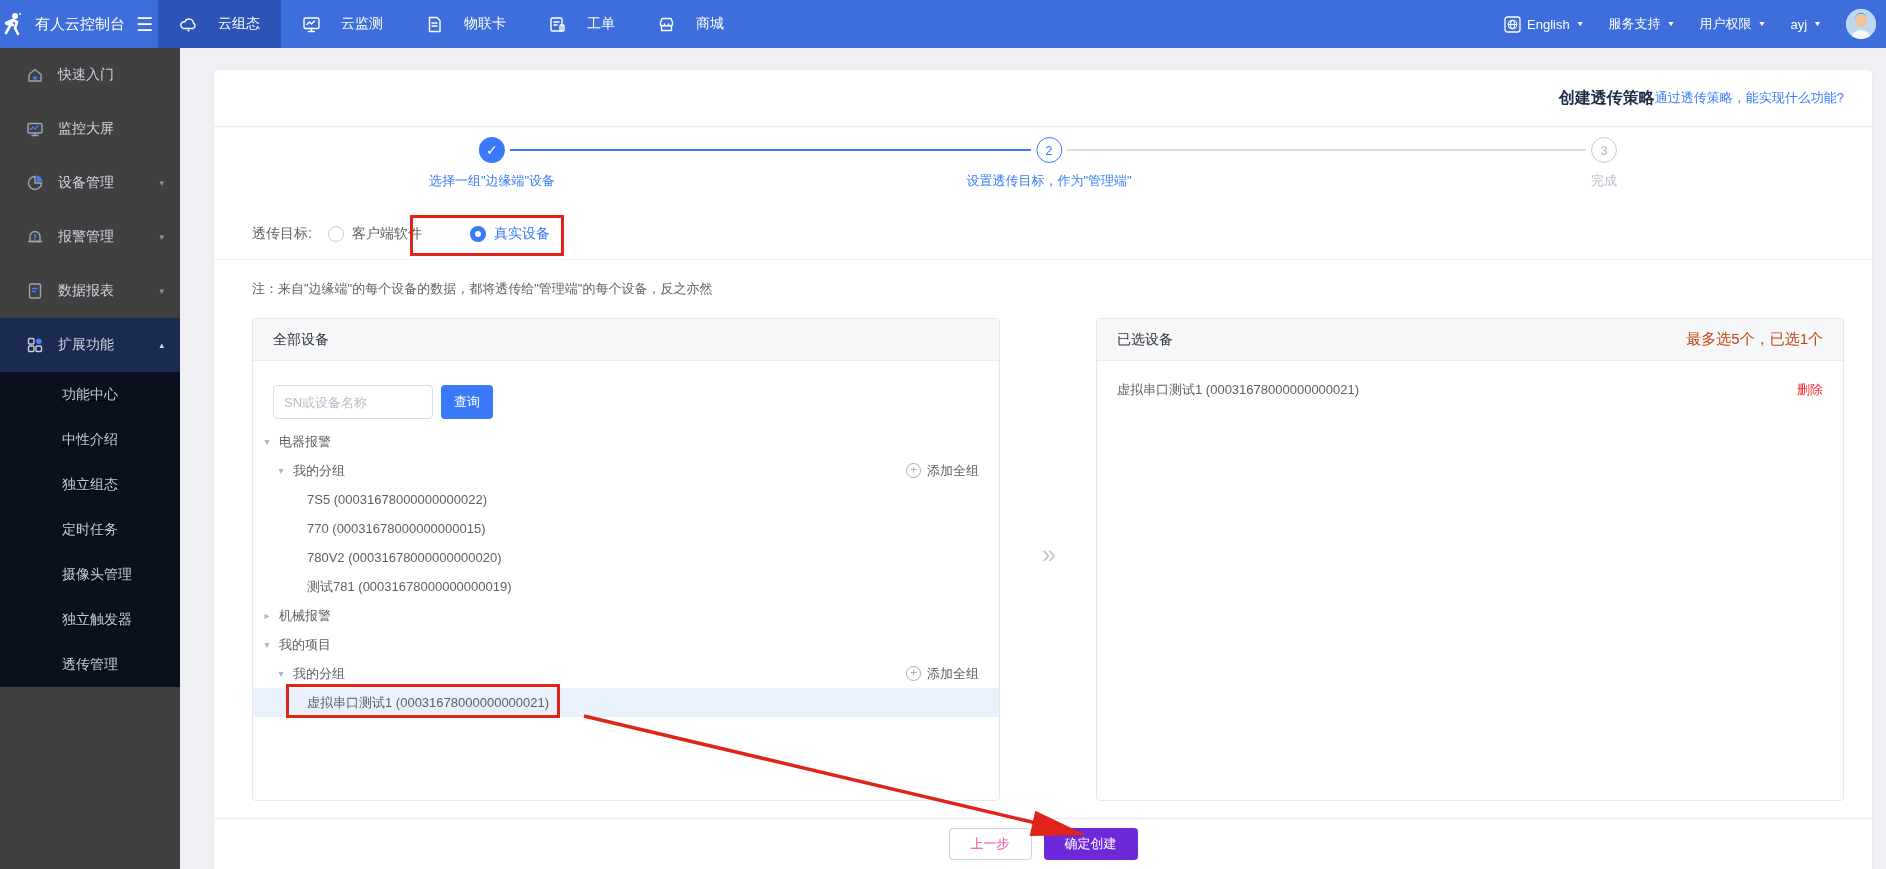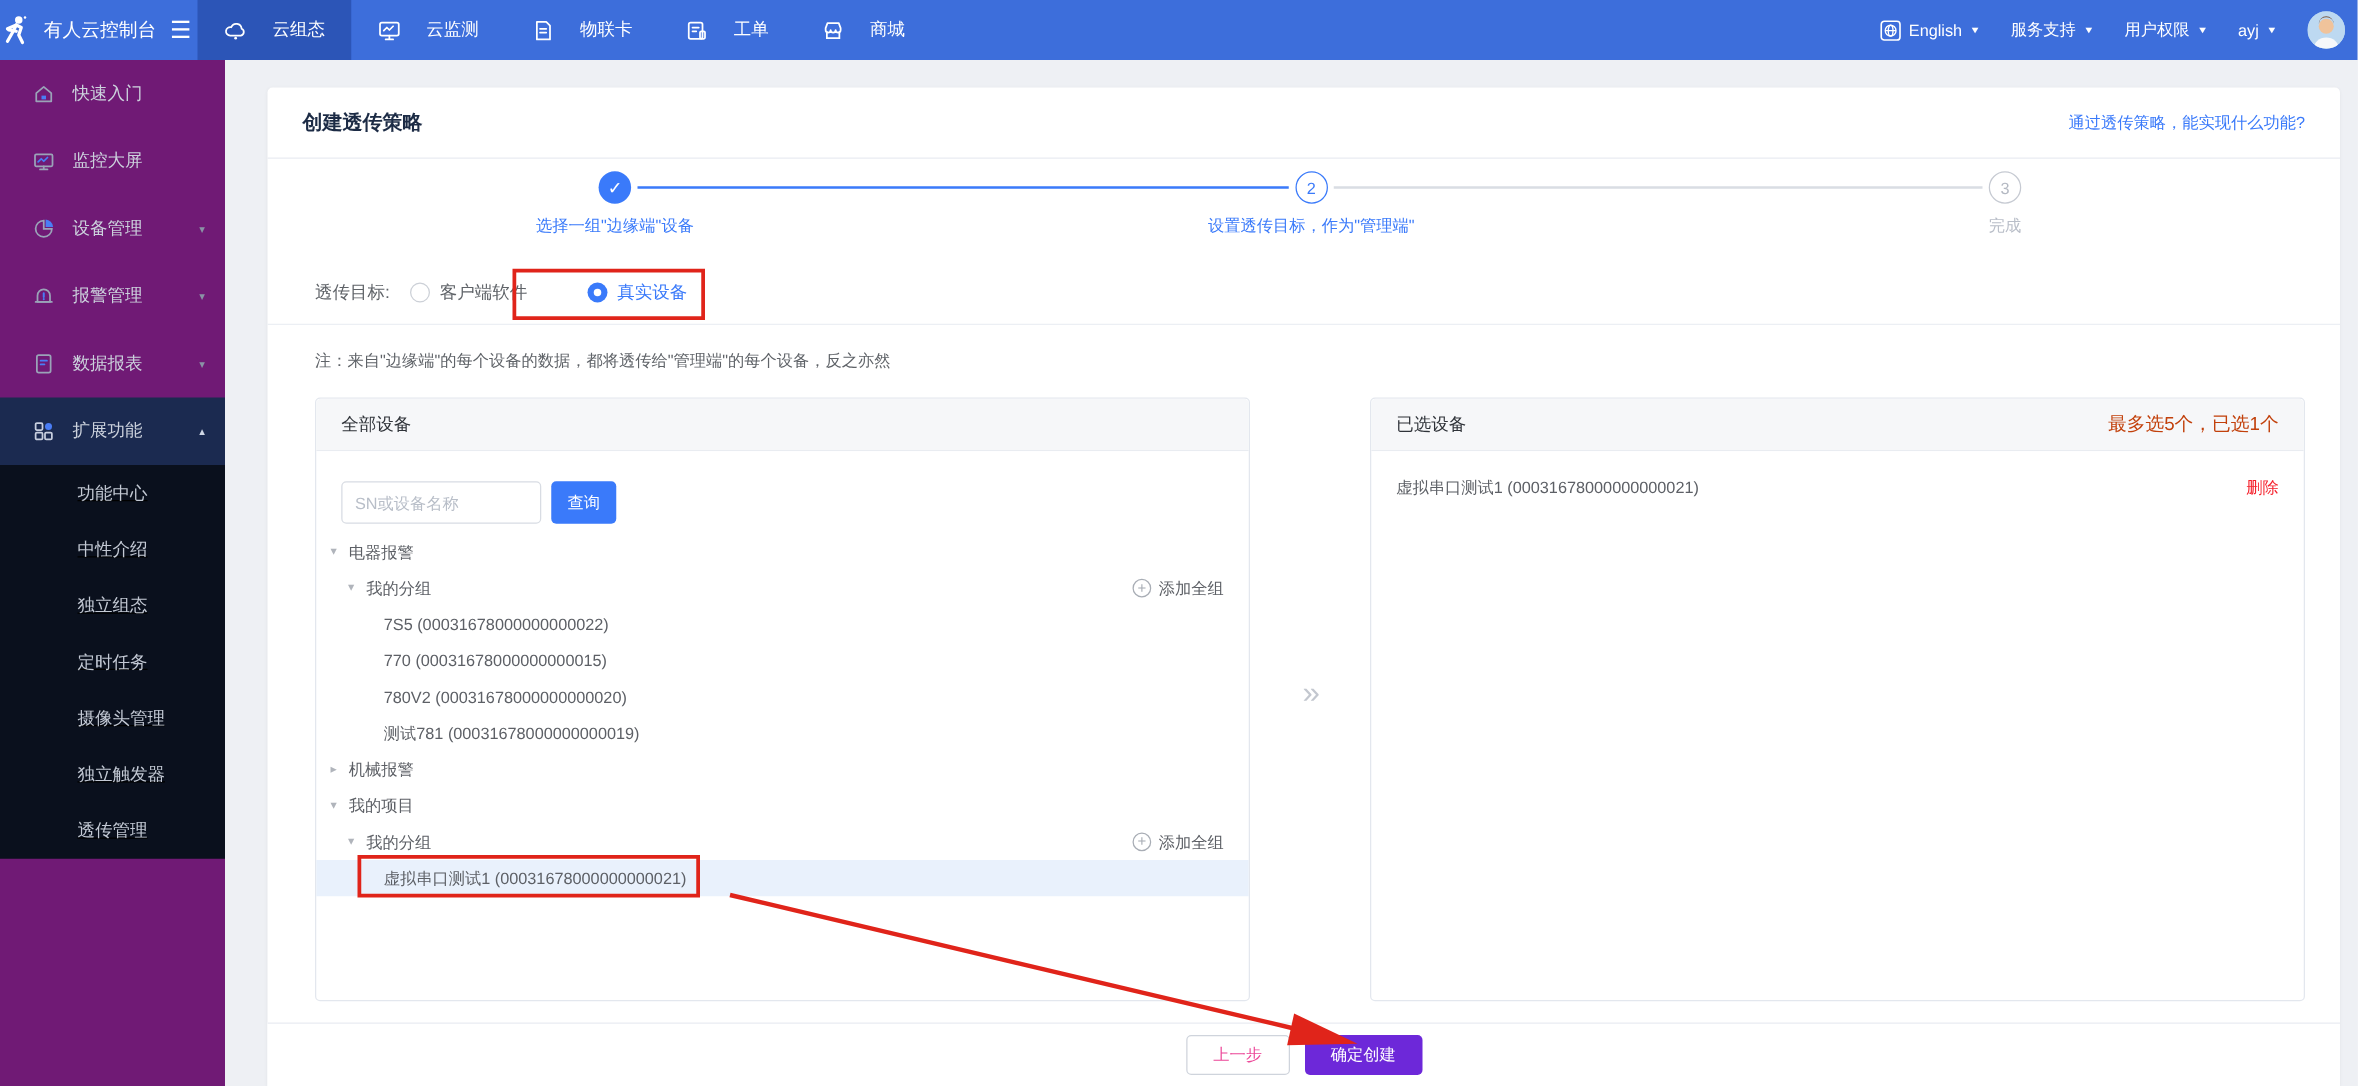--- a/index.html
+++ b/index.html
@@ -14,33 +14,33 @@
   .nav-burger { font-size:19px; margin-left:2px; cursor:pointer; }
   .nav-tabs { display:flex; height:100%; }
   .nav-tab { display:flex; align-items:center; gap:20px; padding:0 21px; font-size:14px; height:100%; cursor:pointer; }
   .nav-tab.active { background:#2c55b7; }
   .nav-right { margin-left:auto; display:flex; align-items:center; gap:24px; padding-right:10px; font-size:13px; }
   .nav-drop { display:flex; align-items:center; gap:6px; cursor:pointer; white-space:nowrap; }
   .caret-sm { font-size:9px; transform:scaleY(.8); }
   .avatar { width:30px; height:30px; border-radius:50%; background:#bdd9f1; overflow:hidden; cursor:pointer; flex:0 0 auto; }
 
   
-  .sidebar { position:absolute; top:48px; left:0; width:180px; bottom:0; background:#701a75; z-index:9; }
+  .sidebar { position:absolute; top:48px; left:0; width:180px; bottom:0; background:#404040; z-index:9; }
   .side-item { height:54px; display:flex; align-items:center; padding:0 16px 0 26px; color:#ccd2dd; font-size:14px; gap:14px; cursor:pointer; }
   .side-item .chev { margin-left:auto; font-size:9px; color:#8a93a6; }
   .side-item.active { background:#1b2a50; }
   .side-item.active .chev { color:#cfd6e4; }
   .side-sub { background:#0a101d;text-decoration:underline; }
   .side-sub-item { height:45px; display:flex; align-items:center; padding-left:62px; color:#c3c9d4; font-size:14px; cursor:pointer; }
 
   
   .main { position:absolute; left:180px; top:48px; right:0; bottom:0; background:#eef0f4; }
   .card { position:absolute; left:34px; top:22px; right:14px; bottom:0; background:#fff;
     border-radius:4px 4px 0 0; box-shadow:0 1px 3px rgba(0,0,0,.05); }
-  .card-header { height:57px; display:flex; align-items:center; justify-content:space-between;
+  .card-header { height:57px; display:flex; align-items:center; justify-content:flex-end;
     padding:0 28px; border-bottom:1px solid #e9ecf2; }
   .page-title { font-size:16px; color:#1c2b45; font-weight:bold; }
   .help-link { font-size:13px; color:#3a7afa; cursor:pointer; }
 
   
   .stepper { position:relative; height:76px; }
   .step { position:absolute; top:10px; transform:translateX(-50%); display:flex; flex-direction:column; align-items:center; }
   .step-circle { width:26px; height:26px; border-radius:50%; display:flex; align-items:center; justify-content:center; font-size:13px; }
   .step.done .step-circle { background:#3a7afa; color:#fff; font-size:14px; font-weight:bold; }
   .step.active .step-circle { border:1px solid #3a7afa; color:#3a7afa; background:#fff; }

